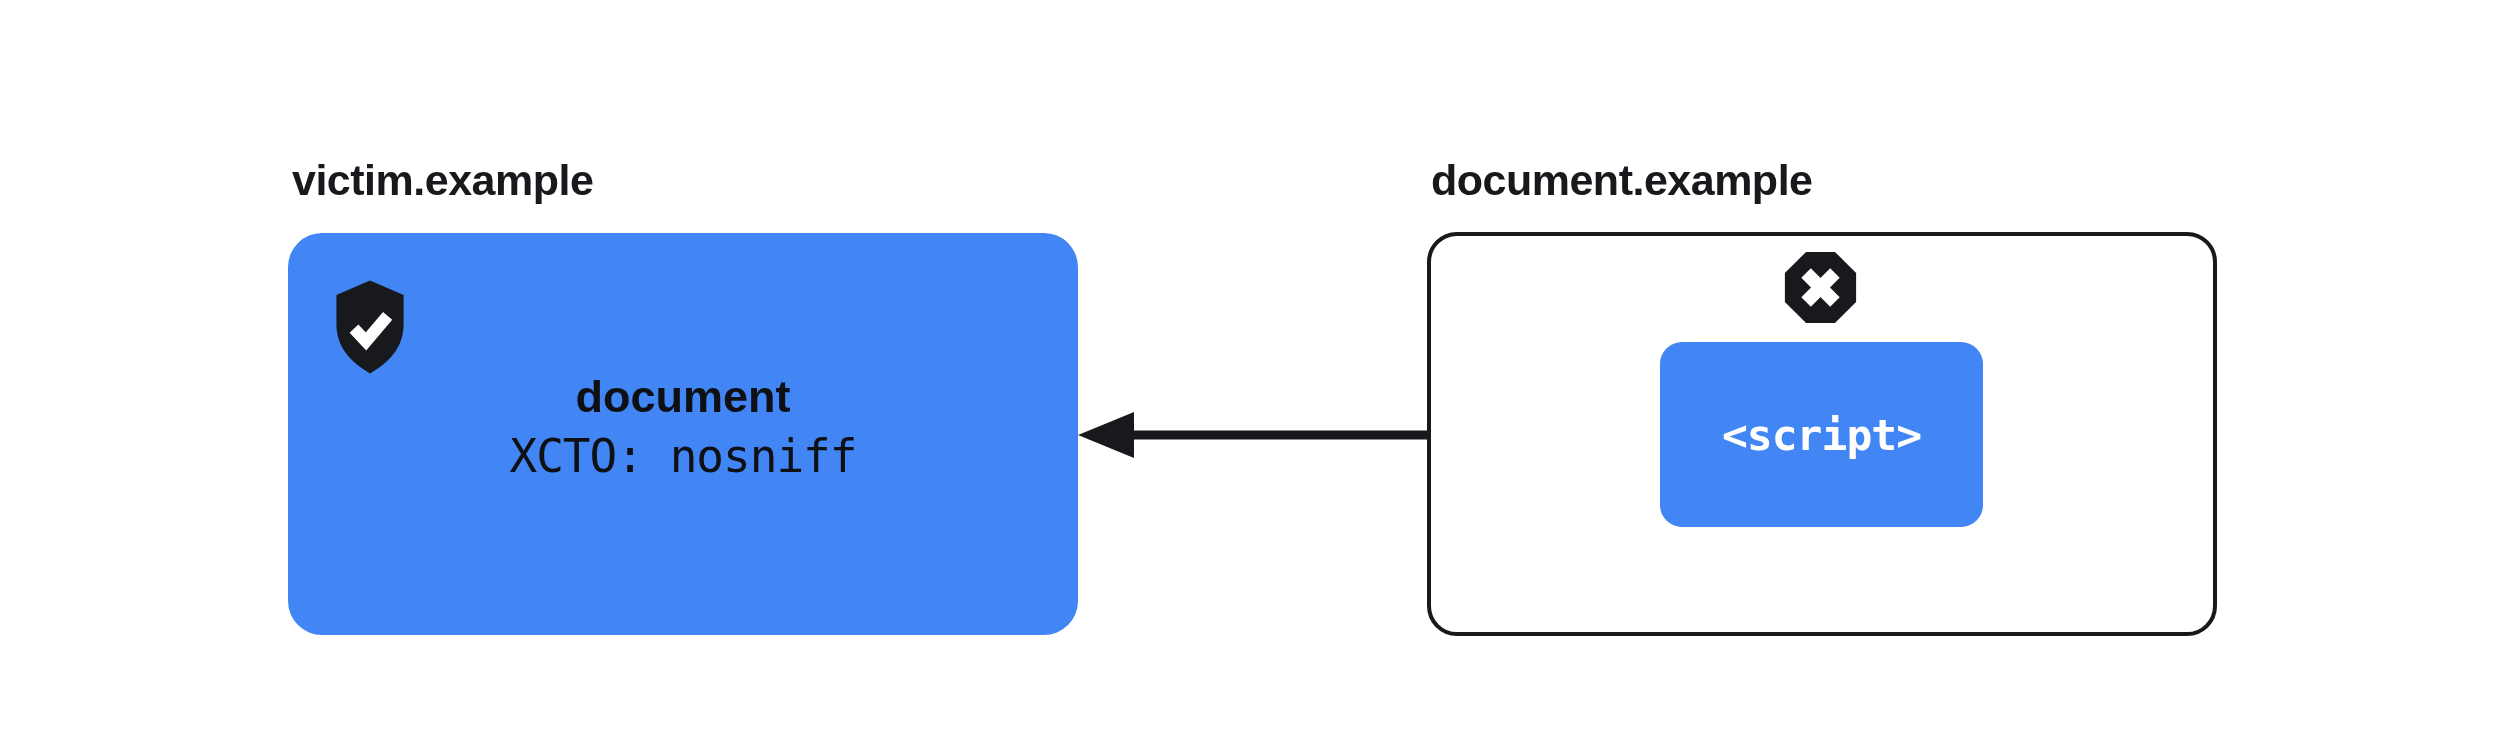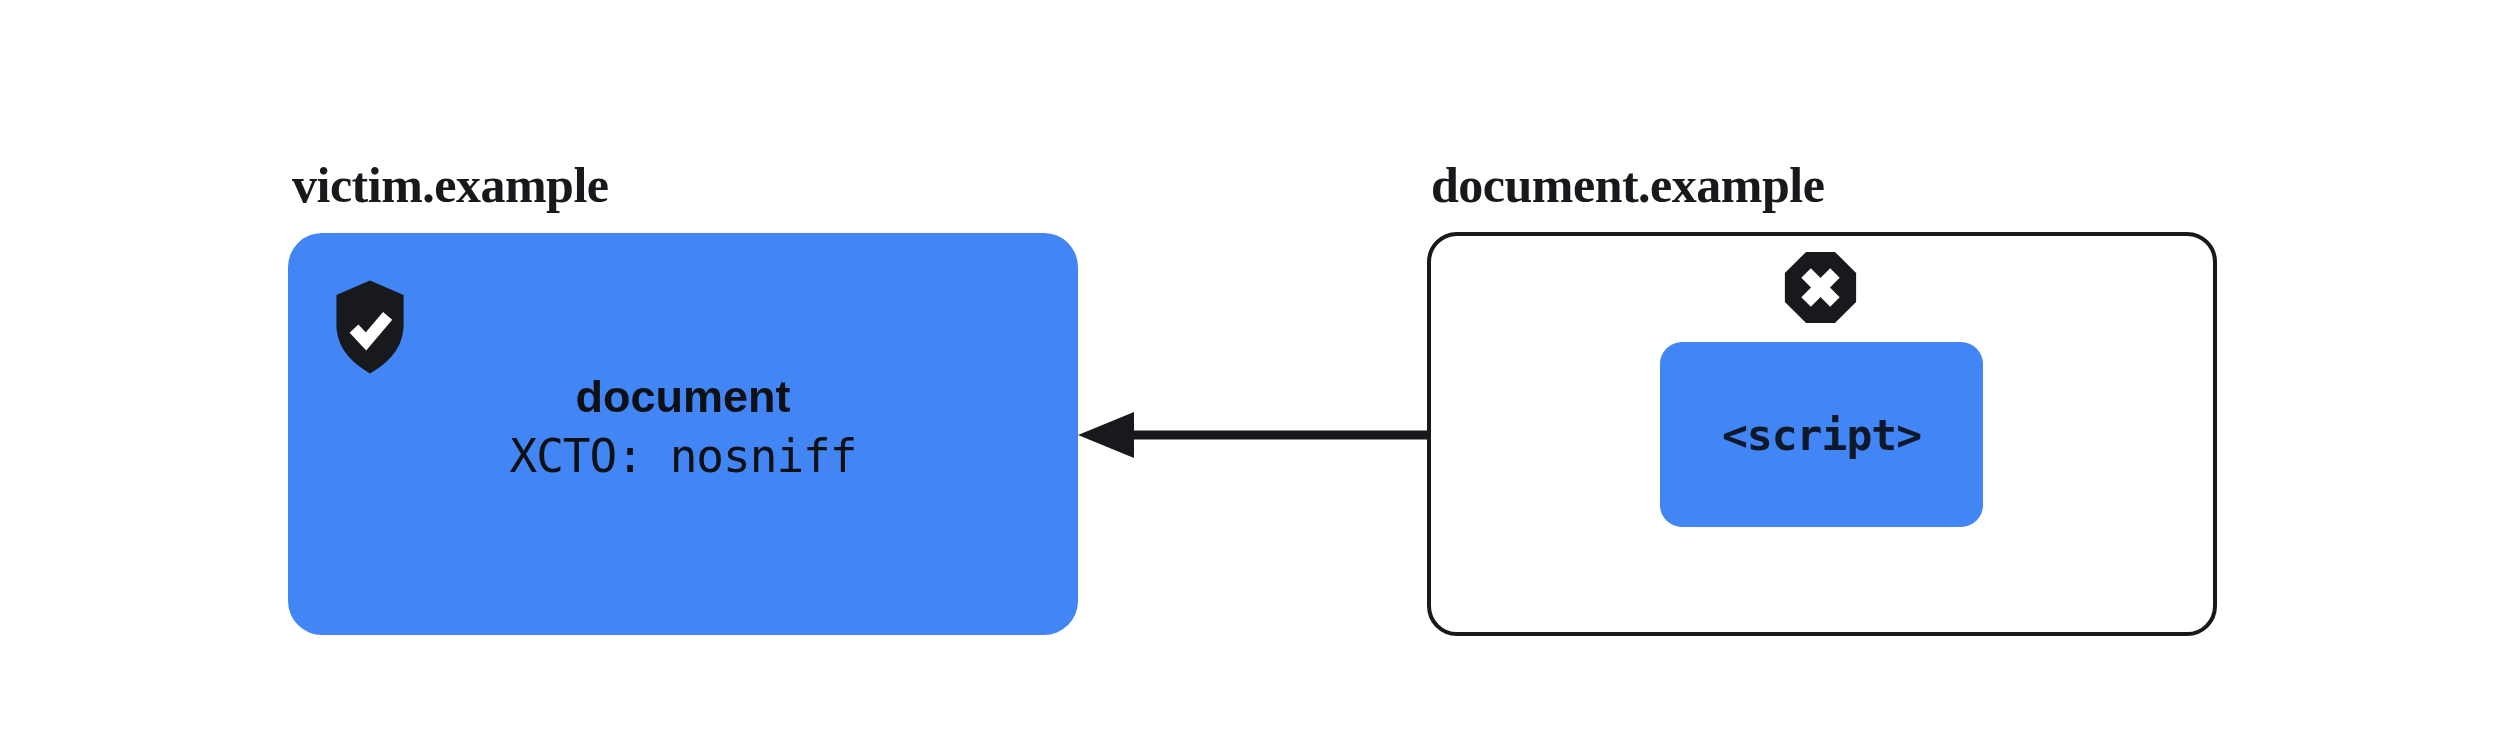--- a/index.html
+++ b/index.html
@@ -13,26 +13,25 @@
     height: 741px;
     background: #ffffff;
     overflow: hidden;
     font-family: "Liberation Sans", sans-serif;
   }
 
   
   .origin-label {
     position: absolute;
     top: 156px;
-    font-size: 50px;
+    font-size: 43px;
     font-weight: 700;
     letter-spacing: -0.5px;
     color: #17191c;
     white-space: nowrap;
-    font-family: Liberation Serif, serif;
   }
   .origin-label.victim   { left: 292px; }
   .origin-label.attacker { left: 1431px; }
 
   
   .victim-box {
     position: absolute;
     left: 288px;
     top: 233px;
     width: 790px;
@@ -95,21 +94,21 @@
     left: 1660px;
     top: 342px;
     width: 323px;
     height: 185px;
     background: #4285f4;
     border-radius: 22px;
     display: flex;
     flex-direction: column;
     align-items: center;
     justify-content: center;
-    color: #0f172a;
+    color: #ffffff;
   }
   .script-box .line-mono {
     font-family: "DejaVu Sans Mono", monospace;
     font-weight: 700;
     font-size: 43px;
     line-height: 50px;
     letter-spacing: -1px;
   }
   .script-box .line-sans {
     font-family: "Liberation Sans", sans-serif;

